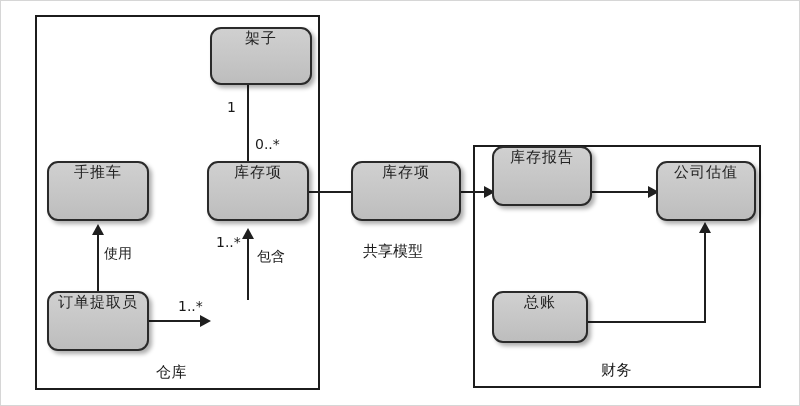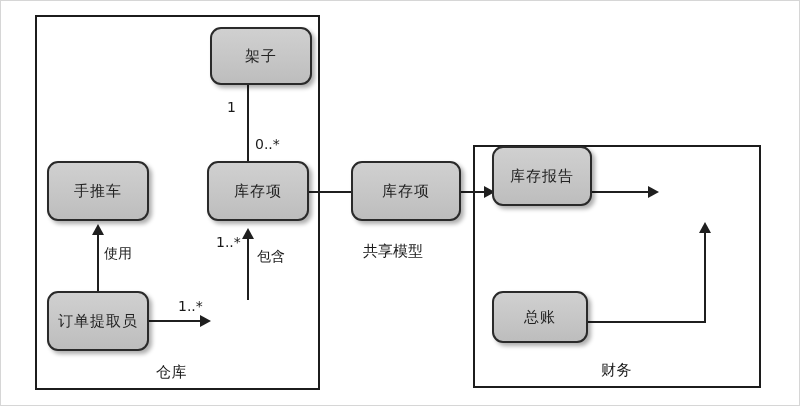--- a/index.html
+++ b/index.html
@@ -35,21 +35,21 @@
     white-space:nowrap;
     letter-spacing:0.5px;
   }
   
   .node{
     position:absolute;
     background:#c9c9c9;
     border:2px solid #2a2a2a;
     border-radius:11px;
     box-sizing:border-box;
-    display:flex;align-items:center;justify-content:center;
+    display:flex;align-items:flex-start;justify-content:center;
     box-shadow:3px 3px 4px rgba(0,0,0,0.32);
     background-image:linear-gradient(180deg,#d0d0d0 0%,#c6c6c6 55%,#bdbdbd 100%);
   }
   .node span{
     font-size:15px;
     color:#232323;
     letter-spacing:1px;
     white-space:nowrap;
   }
   
@@ -149,18 +149,21 @@
 
   <div class="node" style="left:351px;top:161px;width:110px;height:60px;">
     <span>库存项</span>
   </div>
   <div class="edge-label" style="left:363px;top:242px;font-size:15px;">共享模型</div>
 
   <div class="node" style="left:492px;top:146px;width:100px;height:60px;">
     <span>库存报告</span>
   </div>
 
+  <div class="node" style="left:656px;top:161px;width:100px;height:60px;">
+    <span>公司估值</span>
+  </div>
 
   <div class="node" style="left:492px;top:291px;width:96px;height:52px;">
     <span>总账</span>
   </div>
 
 </div>
 
 </body></html>

